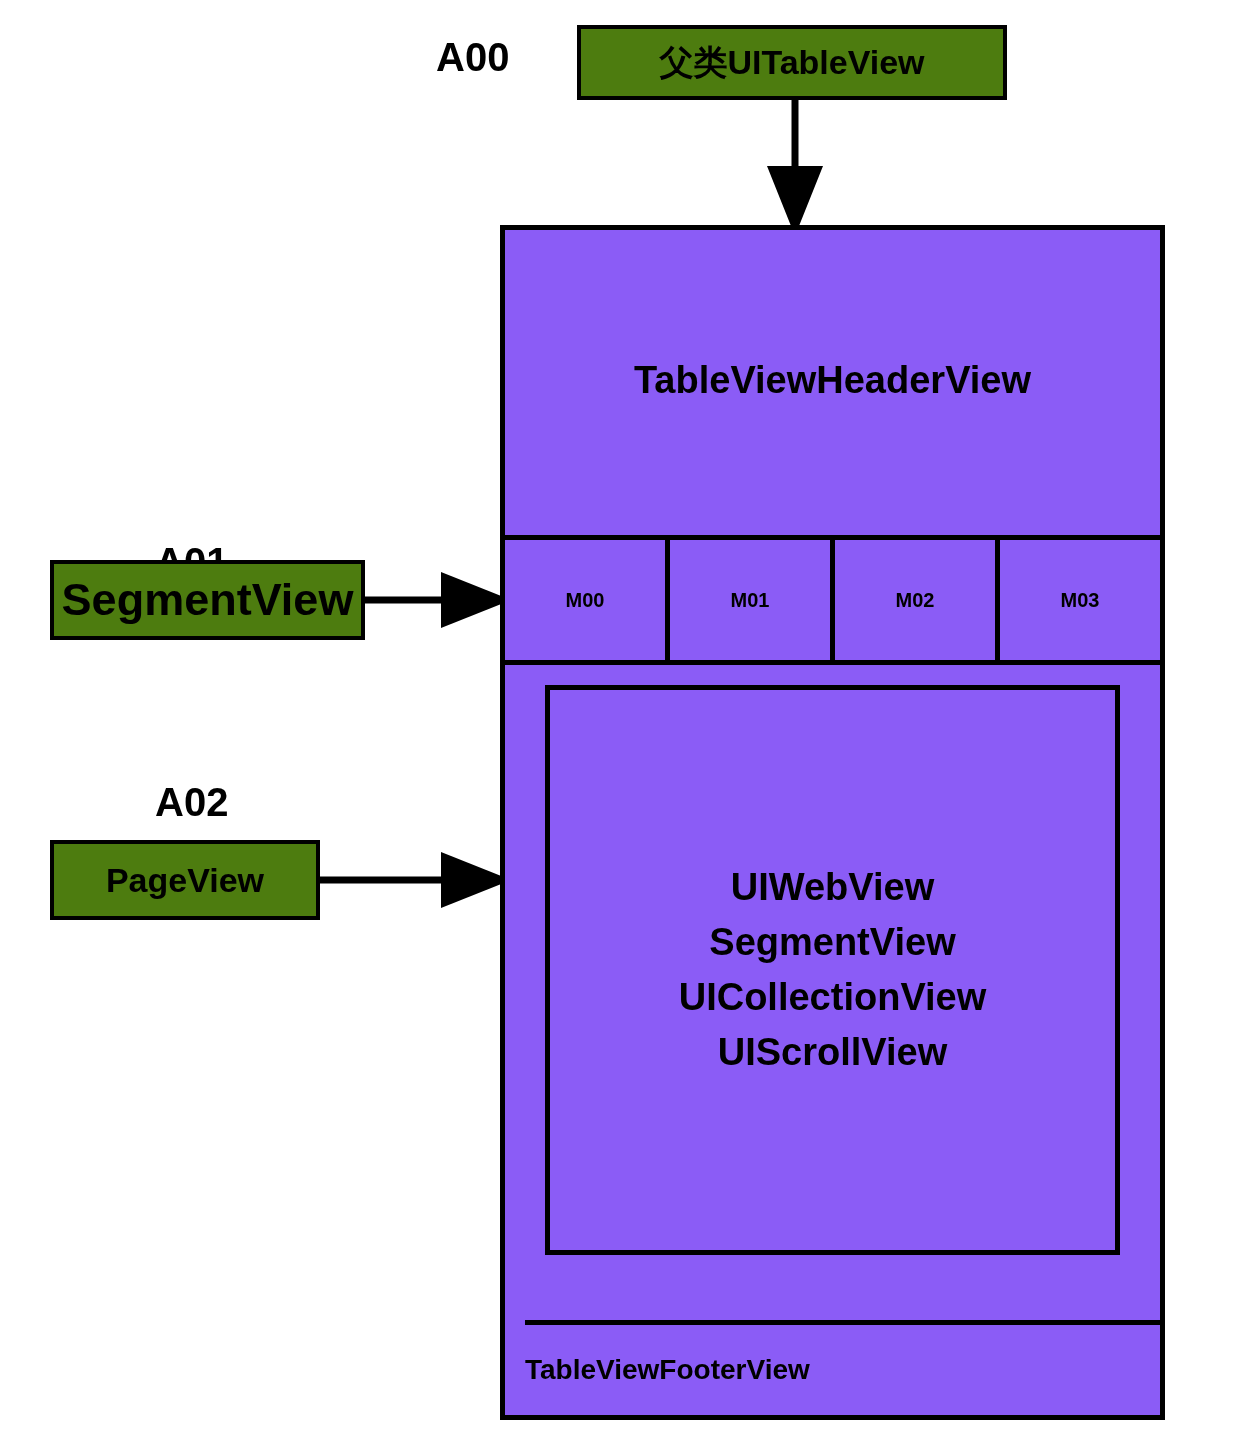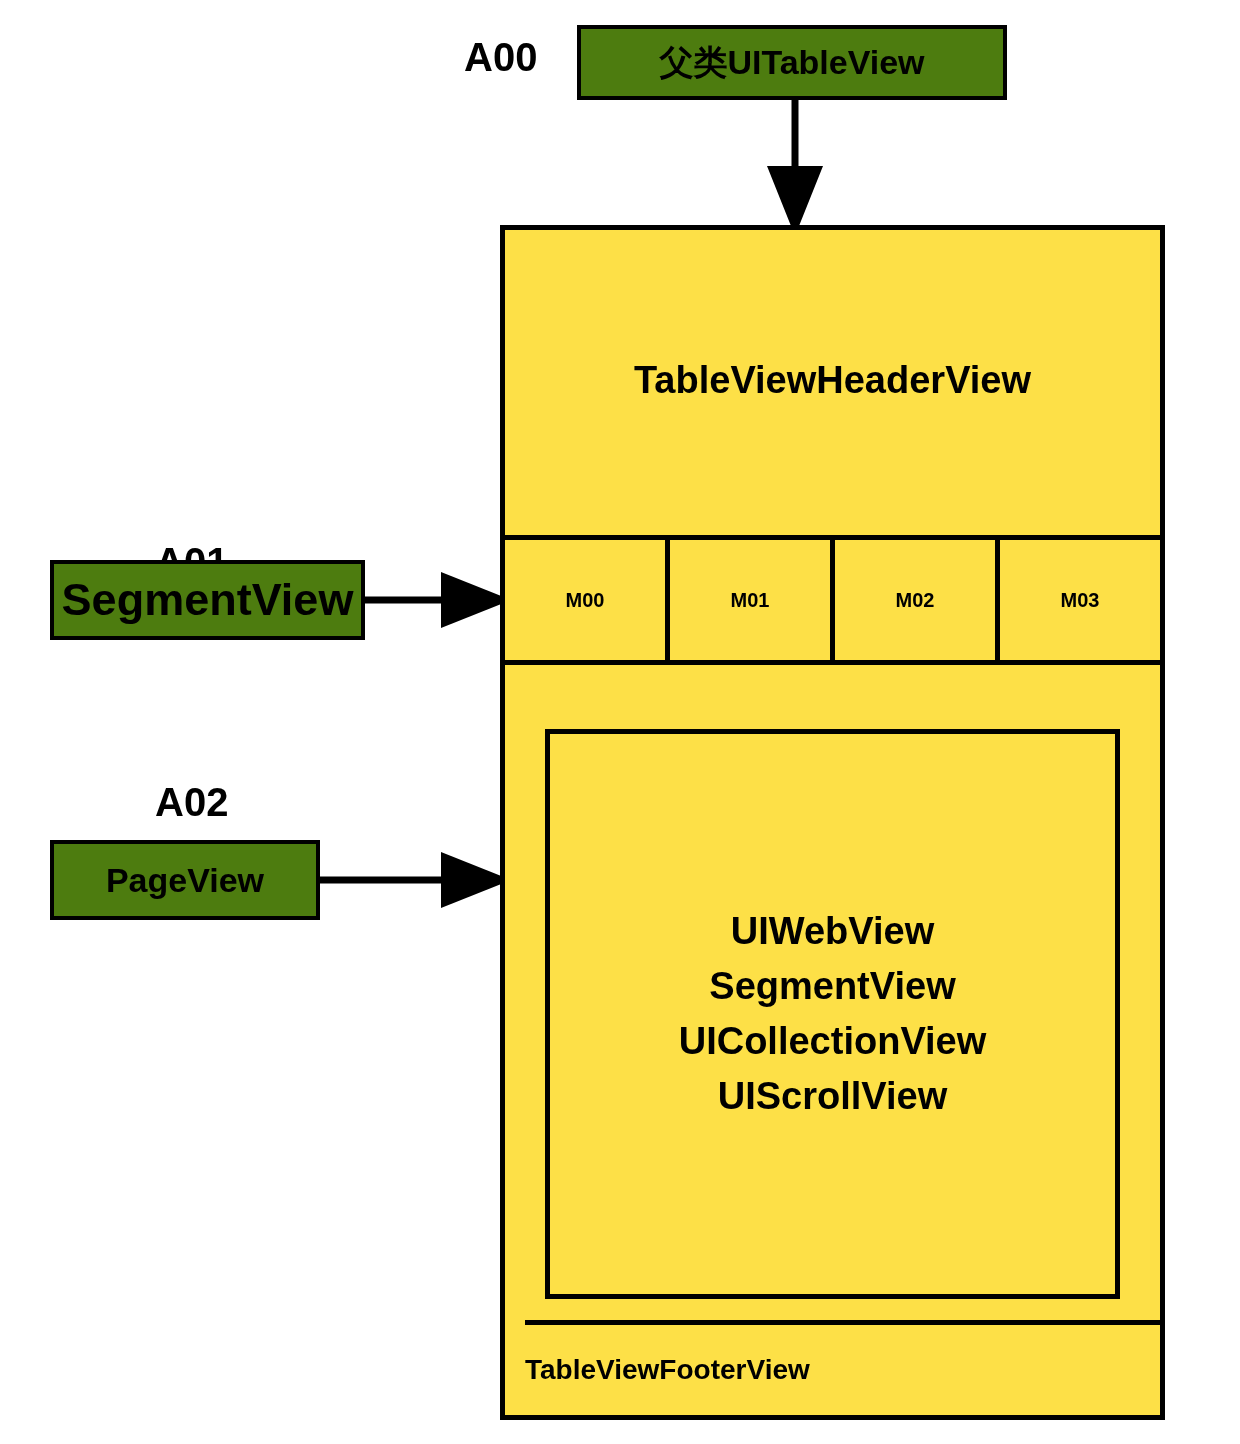--- a/index.html
+++ b/index.html
@@ -28,21 +28,21 @@
       position: absolute;
       top: 25px;
       left: 577px;
       width: 430px;
       height: 75px;
       font-size: 34px;
     }
     .parent-label {
       position: absolute;
       top: 35px;
-      left: 464px;
+      left: 436px;
       font-size: 40px;
     }
     
     .label-a01 {
       position: absolute;
       top: 500px;
       left: 155px;
       font-size: 40px;
       margin-top: 40px;
     }
@@ -69,21 +69,21 @@
       font-size: 34px;
     }
     
     .main-container {
       position: absolute;
       top: 225px;
       left: 500px;
       width: 665px;
       height: 1195px;
       border: 5px solid #000;
-      background: #fde047;
+      background: #8b5cf6;
     }
     .header-view {
       position: absolute;
       top: 0;
       left: 0;
       right: 0;
       height: 300px;
       display: flex;
       align-items: center;
       justify-content: center;
@@ -105,21 +105,21 @@
       display: flex;
       align-items: center;
       justify-content: center;
       font-size: 20px;
     }
     .segment-cell:last-child {
       border-right: none;
     }
     .page-content-box {
       position: absolute;
-      top: 499px;
+      top: 455px;
       left: 40px;
       right: 40px;
       height: 570px;
       border: 5px solid #000;
       display: flex;
       flex-direction: column;
       align-items: center;
       justify-content: center;
       font-size: 38px;
       line-height: 1.45;

